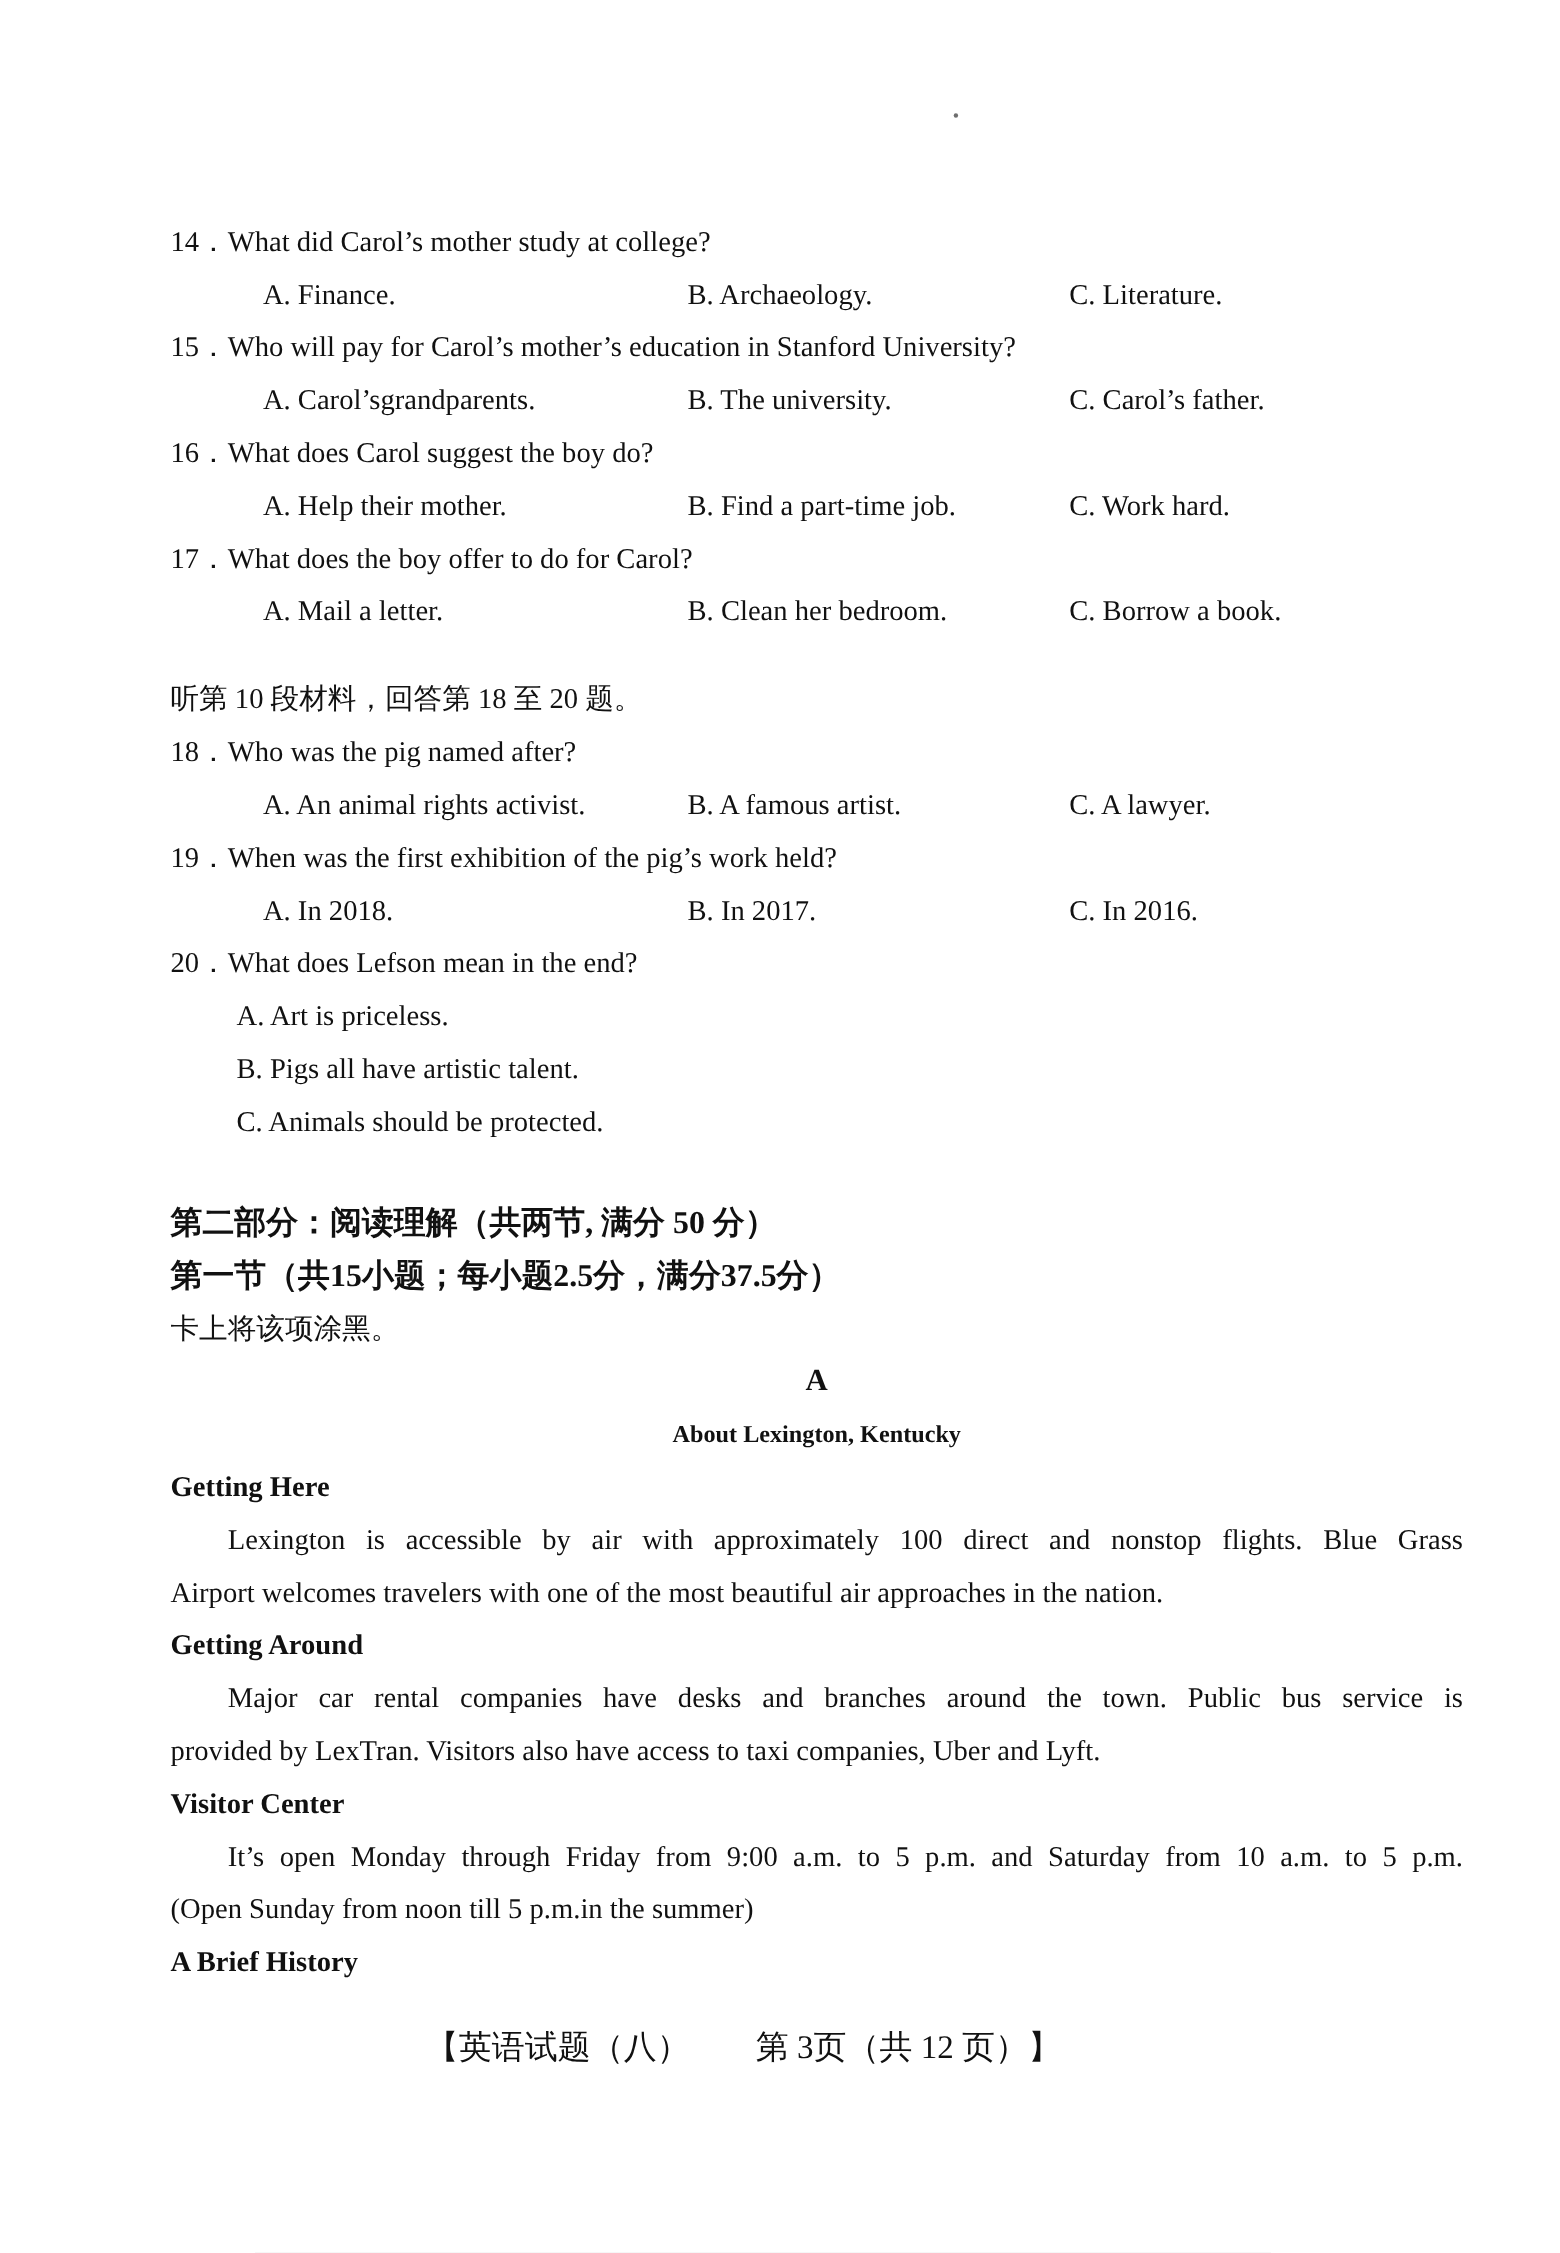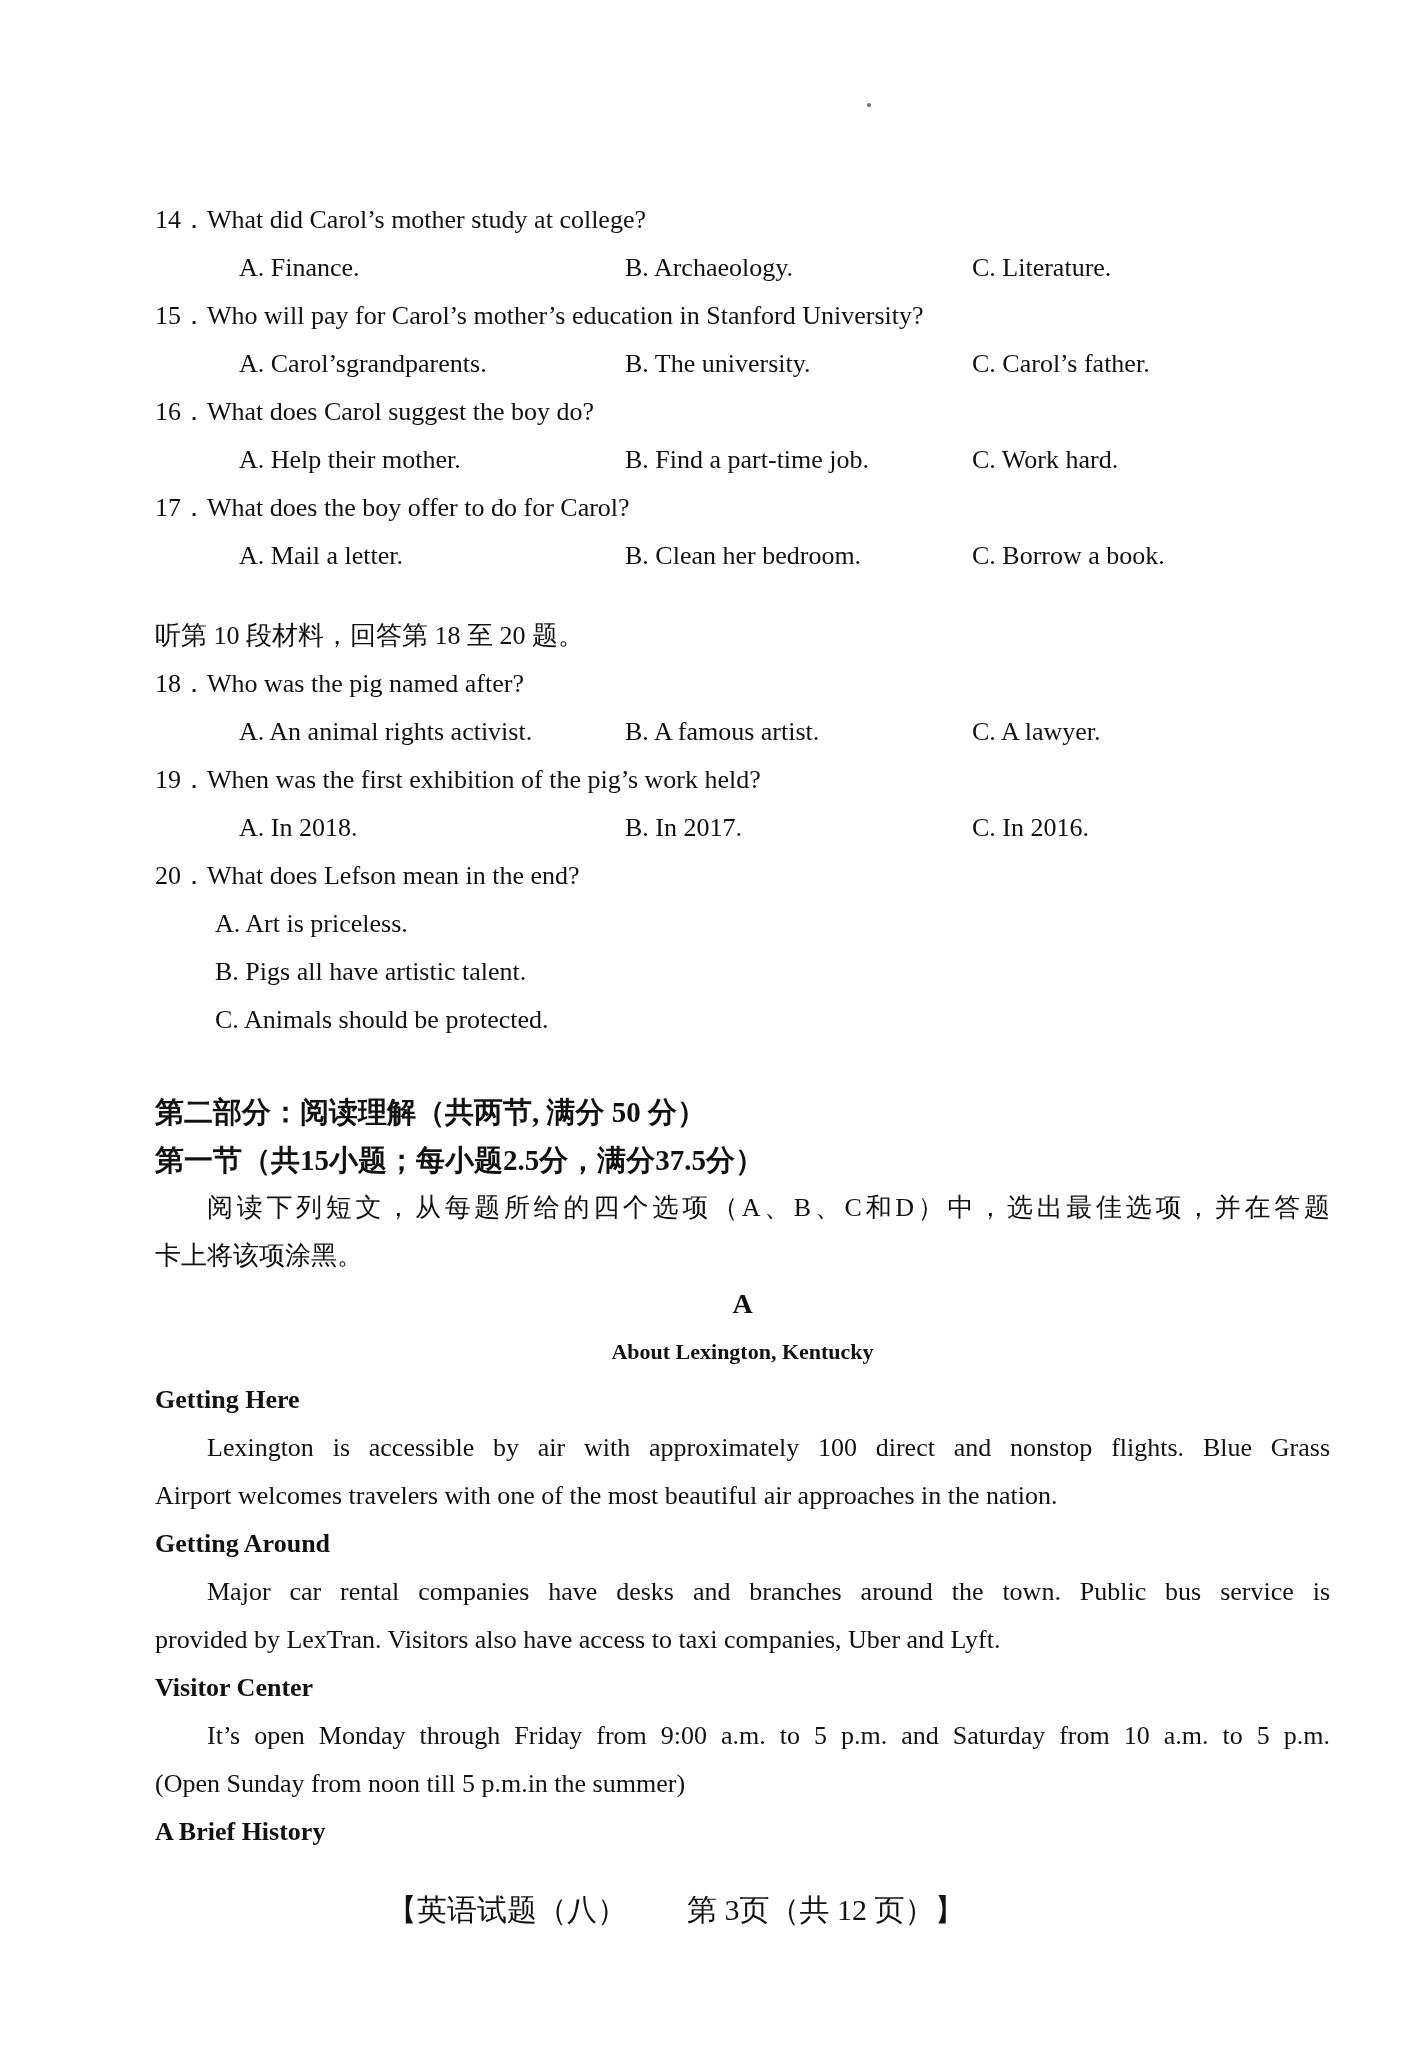--- a/index.html
+++ b/index.html
@@ -103,21 +103,20 @@
 
     <div class="line q"><span class="qnum">20．</span><span>What does Lefson mean in the end?</span></div>
     <div class="line stacked">A. Art is priceless.</div>
     <div class="line stacked">B. Pigs all have artistic talent.</div>
     <div class="line stacked">C. Animals should be protected.</div>
 
     <div class="sp44"></div>
 
     <div class="line cn-h1">第二部分：阅读理解（共两节, 满分 50 分）</div>
     <div class="line cn-h2">第一节（共15小题；每小题2.5分，满分37.5分）</div>
-    <div class="line jline">阅读下列短文，从每题所给的四个选项（A、B、C和D）中，选出最佳选项，并在答题</div>
     <div class="line">卡上将该项涂黑。</div>
 
     <div class="line center passage-label">A</div>
     <div class="line center passage-title">About Lexington, Kentucky</div>
 
     <div class="line bold">Getting Here</div>
     <div class="line jline">Lexington is accessible by air with approximately 100 direct and nonstop flights. Blue Grass</div>
     <div class="line">Airport welcomes travelers with one of the most beautiful air approaches in the nation.</div>
 
     <div class="line bold">Getting Around</div>

